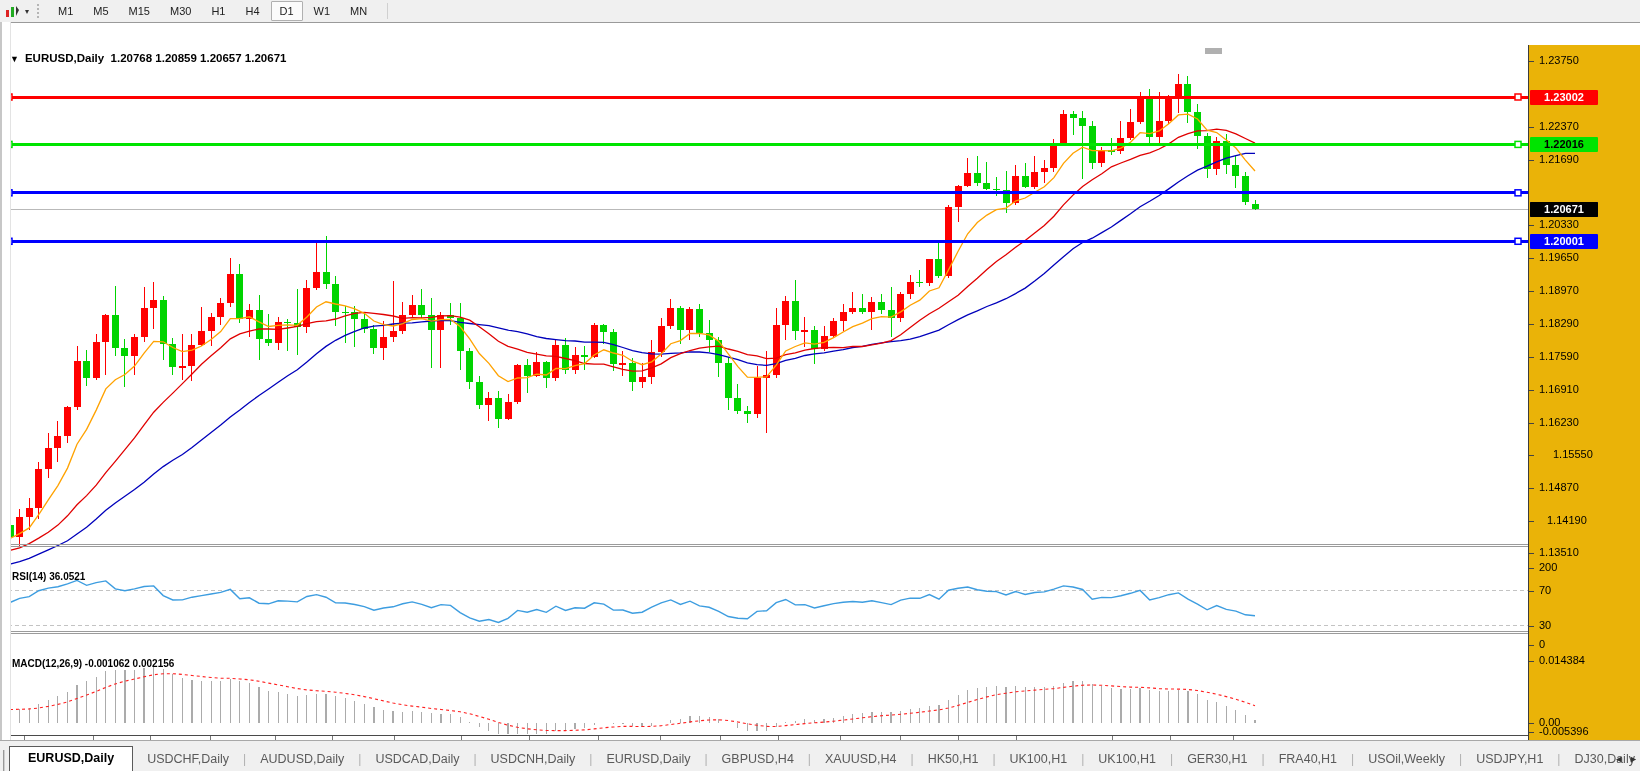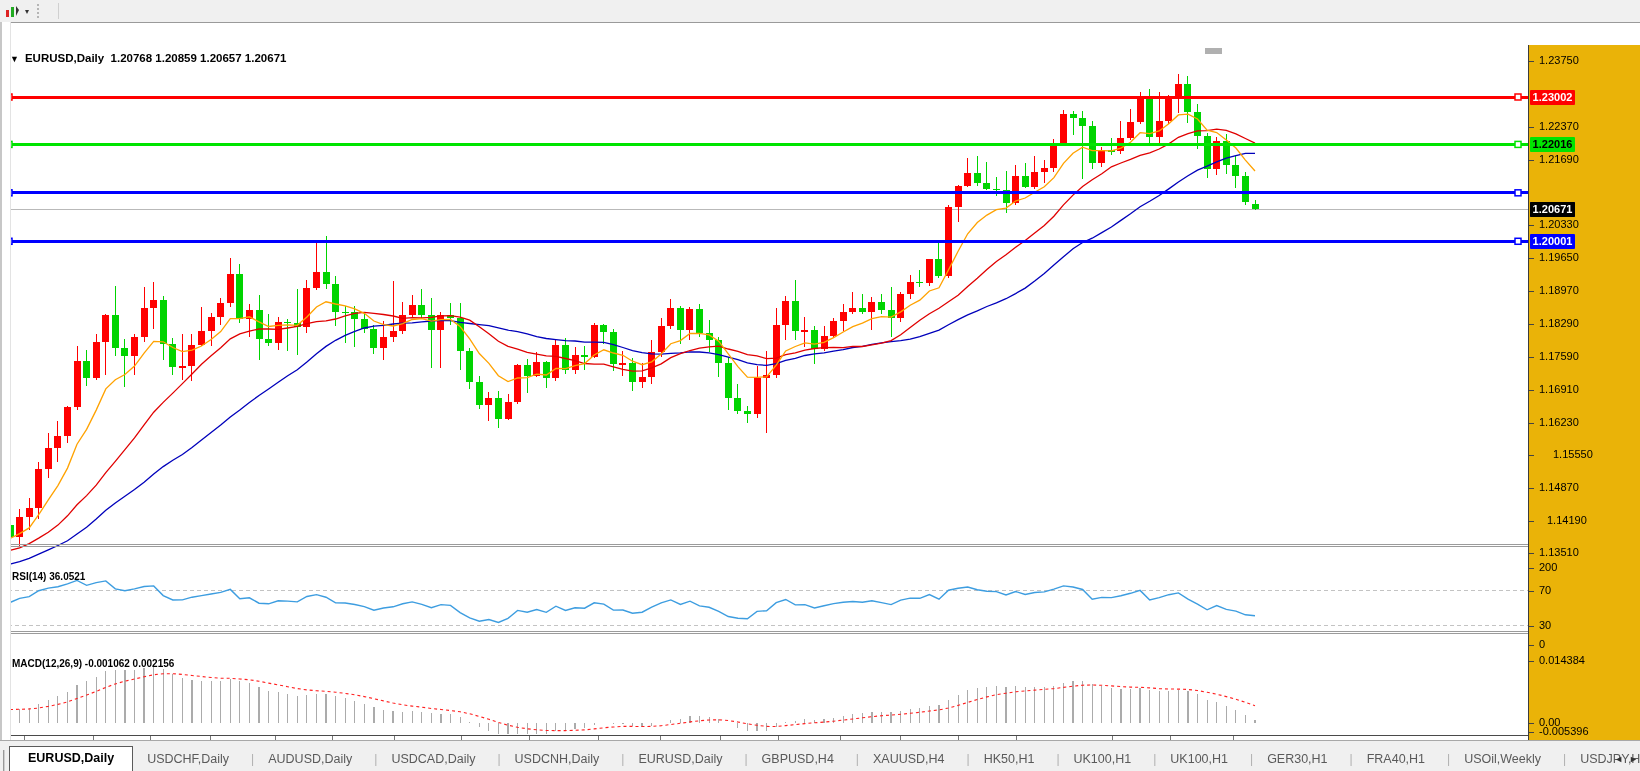--- a/index.html
+++ b/index.html
@@ -23,32 +23,32 @@
   svg{position:absolute;display:block;}
   #title{position:absolute;left:10px;top:29px;font-size:11.5px;font-weight:700;color:#000;white-space:pre;}
   #title .tri{font-size:9px;margin-right:6px;}
   .panel-sep{position:absolute;left:0;width:1640px;height:1px;background:#9b9b9b;}
   .ind-label{position:absolute;left:12px;font-size:10px;font-weight:700;color:#000;white-space:pre;}
   
   #axiscol{position:absolute;left:1528px;top:22px;width:112px;height:718px;background:#eab308;
            border-left:1px solid #3c3c3c;}
   .ptick{position:absolute;font-size:11px;color:#000;left:10px;white-space:nowrap;}
   .ptickmark{position:absolute;left:0;width:5px;height:1px;background:#444;}
-  .axlabel{position:absolute;left:1px;width:45px;height:15px;line-height:15px;text-align:center;
+  .axlabel{position:absolute;left:1px;width:68px;height:15px;line-height:15px;text-align:center;
            font-size:11px;font-weight:700;border-radius:1px;}
   #dateaxis{position:absolute;left:0;top:712px;width:1528px;height:28px;background:#fff;
             border-top:1px solid #4a4a4a;}
   .dlabel{position:absolute;top:6px;font-size:11px;color:#000;white-space:nowrap;transform:translateX(-50%);}
   .dtick{position:absolute;top:0;width:1px;height:4px;background:#777;}
   #shiftmark{position:absolute;left:1205px;top:25px;width:17px;height:6px;background:#b0b0b0;cursor:pointer;}
   
   #tabbar{position:absolute;left:0;top:740px;width:1640px;height:31px;background:#f0f0f0;
           border-top:1px solid #a8a8a8;display:flex;align-items:flex-end;}
   #tabgrip{width:4px;height:22px;margin:0 4px 0 3px;border-left:1px solid #999;border-right:1px solid #cfcfcf;}
-  .tab{font-size:12.5px;color:#5a5a5a;padding:4px 22px 6px 14px;cursor:pointer;white-space:nowrap;}
+  .tab{font-size:12.5px;color:#5a5a5a;padding:4px 14px 6px 14px;cursor:pointer;white-space:nowrap;}
   .tab.active{background:#ffffff;color:#000;font-weight:700;border:1px solid #5a5a5a;border-bottom:none;
               padding:4px 18px 7px 18px;}
   .tabsep{color:#b0b0b0;font-size:12px;padding-bottom:6px;}
   .tab-arrows{position:absolute;right:2px;bottom:7px;display:flex;gap:6px;}
   .tab-arrow{font-size:9px;color:#333;cursor:pointer;line-height:12px;}
 </style>
 </head>
 <body>
 
 <div id="root">
@@ -56,20 +56,31 @@
   <div id="toolbar">
     <div class="tool-ico">
       <svg width="16" height="14" style="position:static">
         <rect x="2" y="6" width="3" height="7" fill="#d22"></rect>
         <rect x="7" y="3" width="3" height="10" fill="#2a2"></rect>
         <path d="M12 12 L12 2 L15 6 Z" fill="#333"></path>
       </svg>
     </div>
     <div class="caret">▾</div>
     <div class="grip"></div>
+    <div id="tf-buttons" style="display:flex">
+        <div class="tfbtn">M1</div>
+        <div class="tfbtn">M5</div>
+        <div class="tfbtn">M15</div>
+        <div class="tfbtn">M30</div>
+        <div class="tfbtn">H1</div>
+        <div class="tfbtn">H4</div>
+        <div class="tfbtn active">D1</div>
+        <div class="tfbtn">W1</div>
+        <div class="tfbtn">MN</div>
+      </div>
     <div class="tb-sep"></div>
   </div>
 
   <div id="chartwin">
     <svg id="mainsvg" width="1520" height="521" style="left: 8px; top: 22px;">
         <line x1="0" y1="164.06730769230742" x2="1520" y2="164.06730769230742" stroke="#b9b9b9" stroke-width="1" shape-rendering="crispEdges"></line>
         <line x1="2" y1="464.59615384615284" x2="2" y2="499.2115384615379" stroke="#00d400" stroke-width="1" shape-rendering="crispEdges"></line>
         <rect x="-1.5" y="479.98076923076866" width="7" height="12.019230769230546" fill="#00d400" shape-rendering="crispEdges"></rect>
         <line x1="11.576999999999998" y1="463.6346153846145" x2="11.576999999999998" y2="501.61538461538385" stroke="#ff0000" stroke-width="1" shape-rendering="crispEdges"></line>
         <rect x="8.076999999999998" y="471.8076923076916" width="7" height="20.192307692307622" fill="#ff0000" shape-rendering="crispEdges"></rect>

